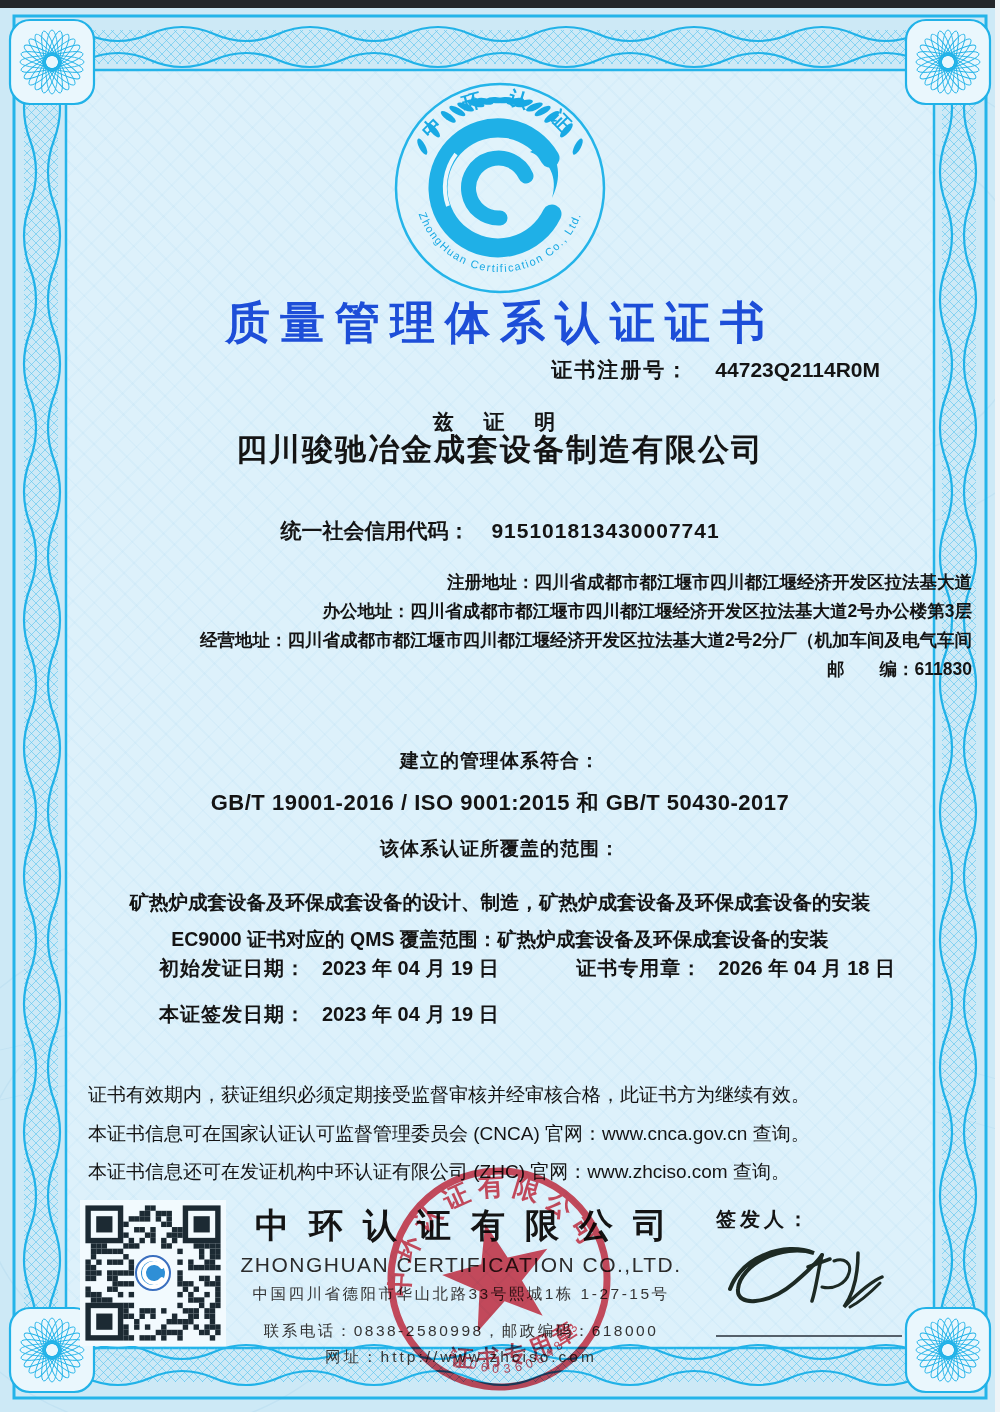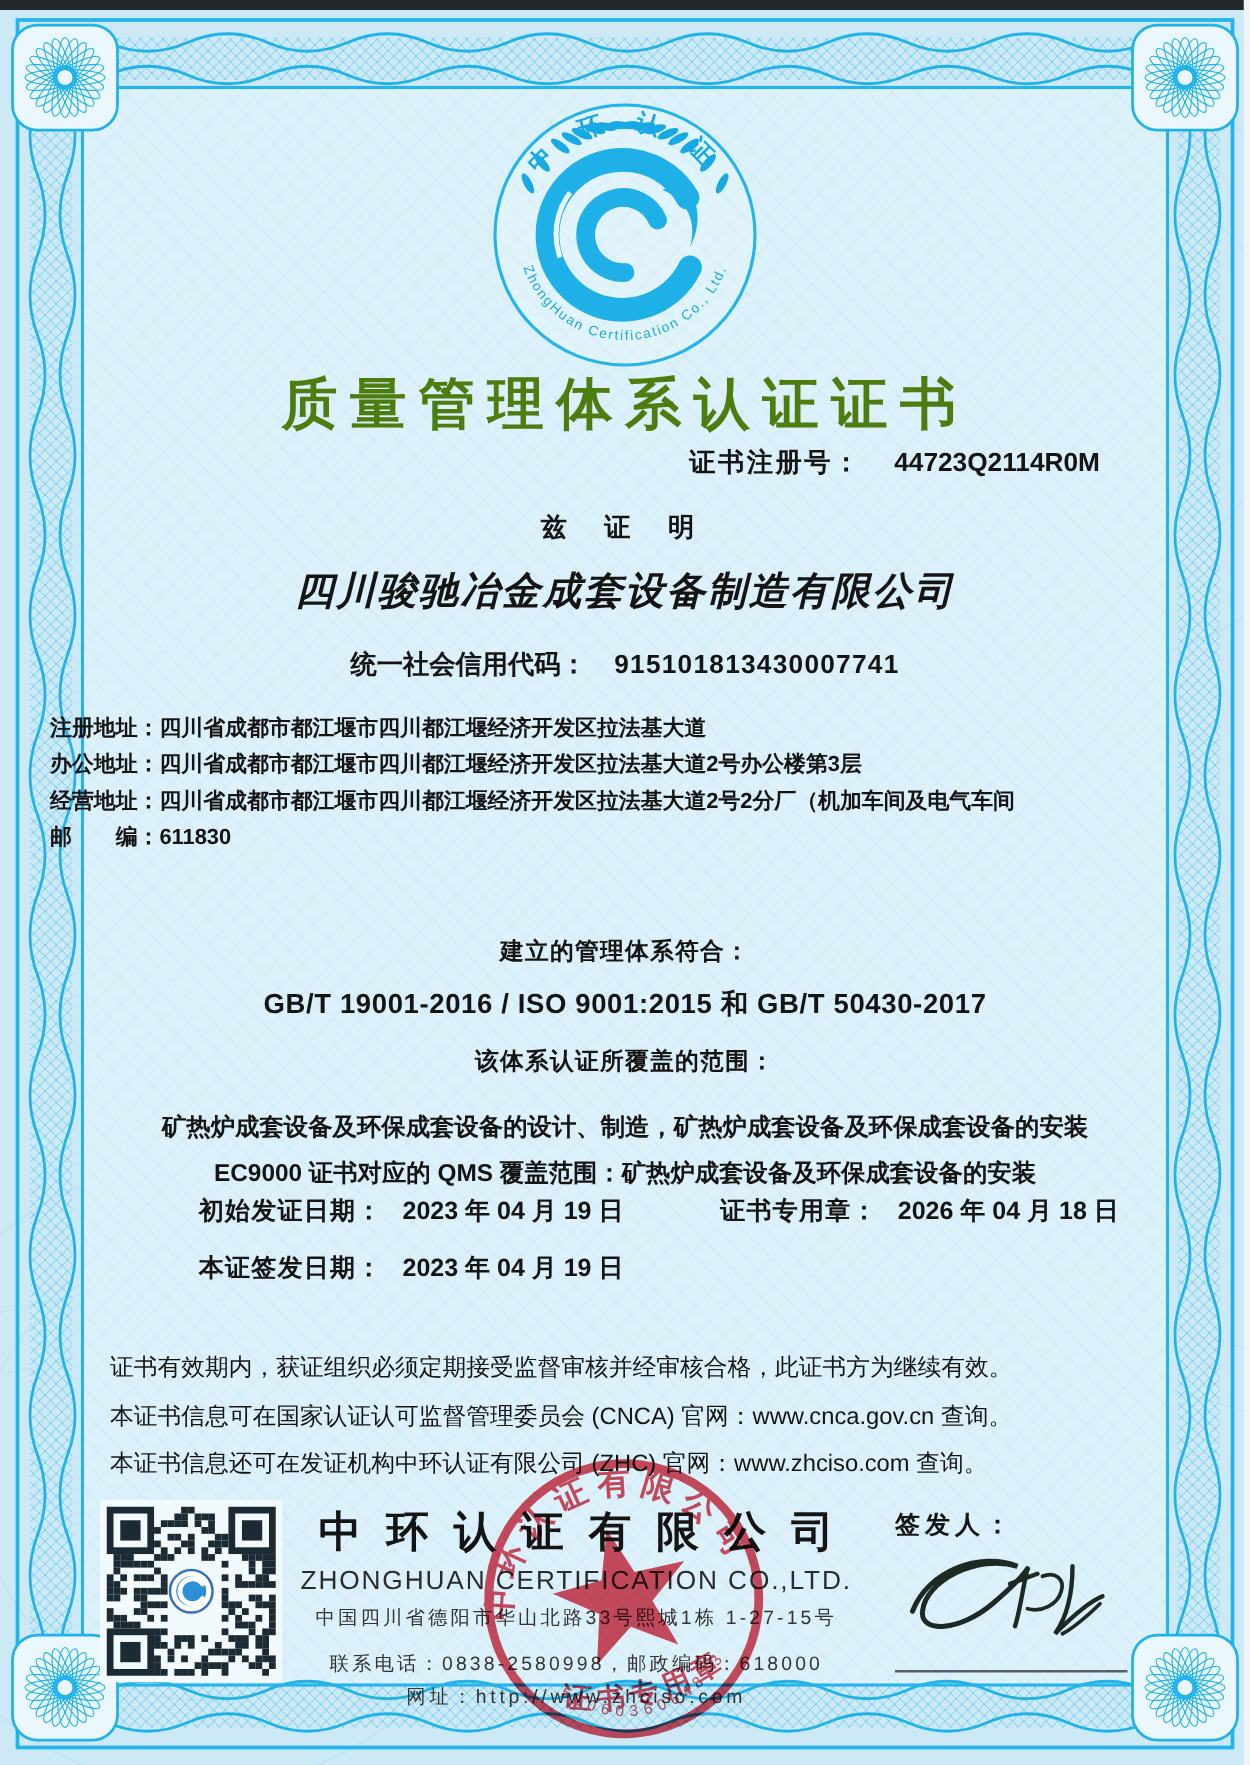--- a/index.html
+++ b/index.html
@@ -16,28 +16,28 @@
     position:absolute;left:66px;top:70px;right:66px;bottom:64px;
     background:
       repeating-linear-gradient(45deg,rgba(90,175,225,0.055) 0 2px,transparent 2px 14px),
       repeating-linear-gradient(-45deg,rgba(90,175,225,0.045) 0 2px,transparent 2px 16px),
       #ddf1fb;
   }
   .abs{position:absolute;}
   .ctr{left:70px;right:70px;text-align:center;}
 
   #logo-wrap{top:78px;left:390px;width:220px;height:220px;}
-  #cert-title{top:293px;font-size:45px;font-weight:bold;letter-spacing:10px;color:#4d7c0f;}
+  #cert-title{top:293px;font-size:45px;font-weight:bold;letter-spacing:10px;color:#1d4ed8;}
   #regno-row{top:356px;left:0;right:120px;text-align:right;font-size:21px;font-weight:bold;}
   #regno-row .lbl{letter-spacing:2px;margin-right:26px;}
   #certify-line{top:408px;font-size:21px;font-weight:bold;letter-spacing:12px;}
-  #company-name{top:452px;font-size:31px;font-weight:bold;letter-spacing:2px;font-style:italic;}
+  #company-name{top:429px;font-size:31px;font-weight:bold;letter-spacing:2px;}
   #credit-row{top:517px;font-size:21px;font-weight:bold;}
   #credit-row .val{margin-left:22px;letter-spacing:1px;margin-top:44px;}
-  #address-block{top:568px;font-size:17.5px;font-weight:bold;line-height:29px;left:40px;right:28px;text-align:left;}
+  #address-block{top:568px;font-size:17.5px;font-weight:bold;line-height:29px;left:28px;right:28px;text-align:right;}
   #sys-heading{top:748px;font-size:19px;font-weight:bold;letter-spacing:1px;}
   #standards-line{top:788px;font-size:22px;font-weight:bold;letter-spacing:0.5px;}
   #scope-heading{top:836px;font-size:19px;font-weight:bold;letter-spacing:1px;}
   #scope-block{top:884px;font-size:19.5px;font-weight:bold;line-height:37px;left:40px;right:40px;text-align:center;}
   .date-row{left:135px;right:105px;font-size:20px;font-weight:bold;display:flex;justify-content:space-between;margin-left:24px;}
   #date-row1{top:955px;}
   #date-row2{top:1001px;}
   .date-item .lbl{margin-right:16px;letter-spacing:1px;}
   #validity-block{top:1076px;left:88px;right:80px;font-size:19px;line-height:38.5px;text-align:left;font-weight:500;}
 

